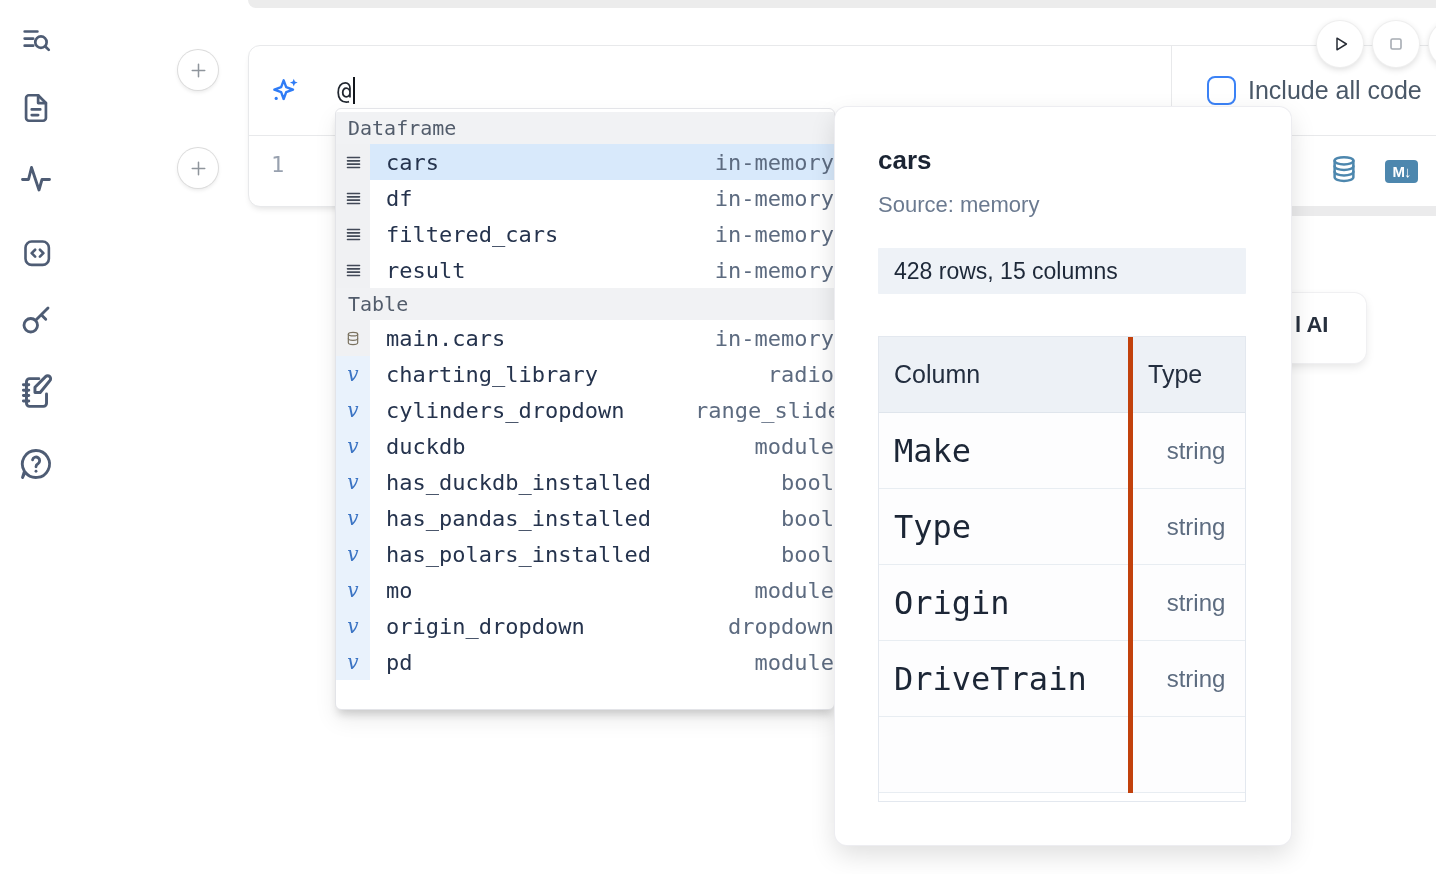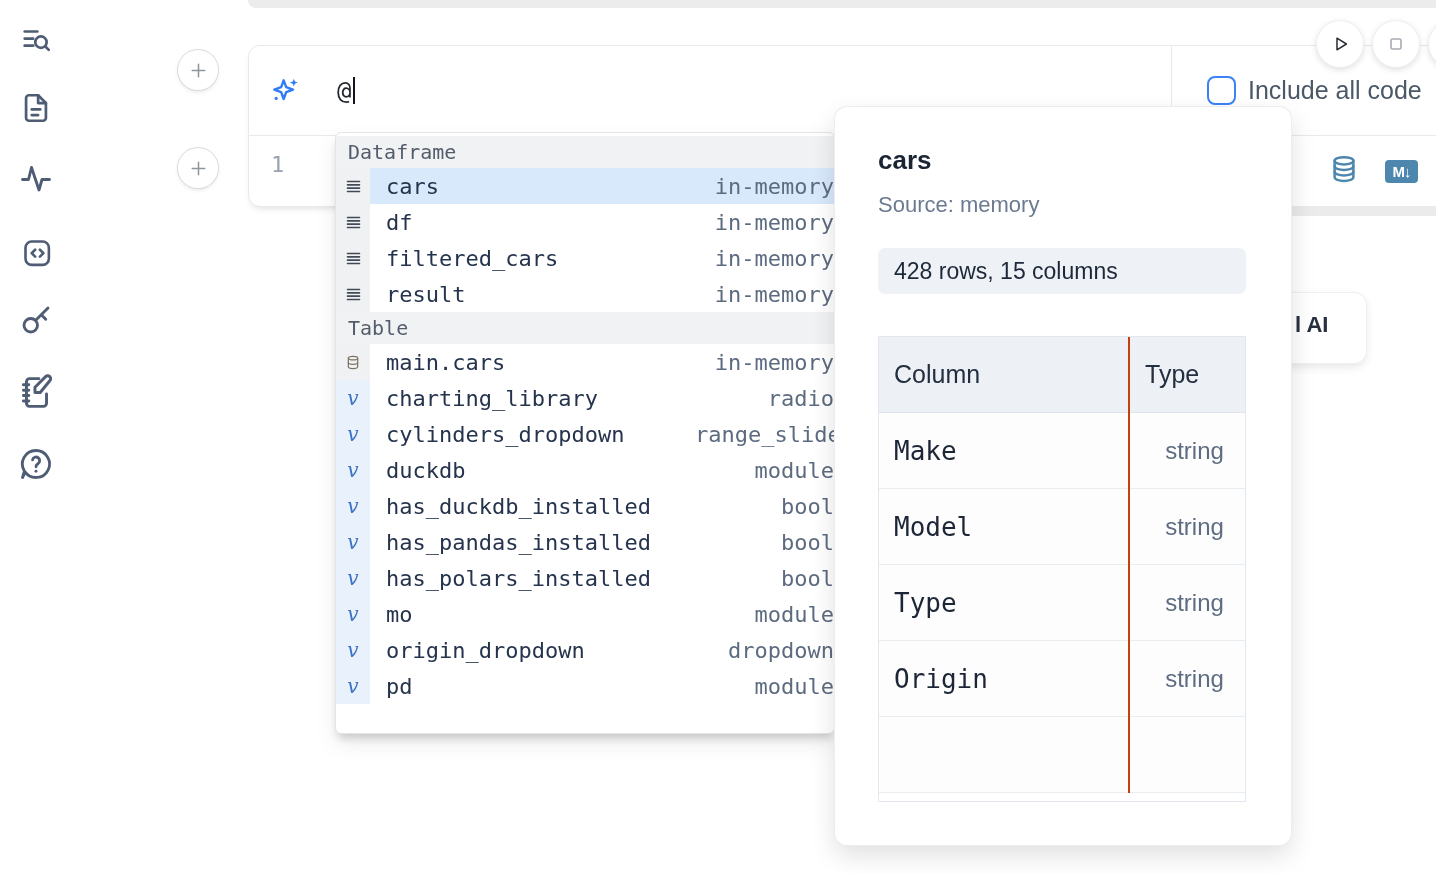--- a/index.html
+++ b/index.html
@@ -54,50 +54,50 @@
   .right-strip{position:absolute;left:1285px;top:206px;width:151px;height:10px;background:#ebebec;z-index:2;}
 
   
   .ai-card{position:absolute;left:1240px;top:293px;width:126px;height:70px;background:#fff;border-radius:12px;
            box-shadow:0 0 0 1px #f0f0f2,0 4px 10px rgba(0,0,0,.10);z-index:15;font-size:22px;font-weight:700;
            color:#27303e;padding:19px 0 0 55px;box-sizing:border-box;cursor:pointer;}
 
   
   .dropdown{position:absolute;left:335px;top:108px;width:500px;height:602px;background:#fff;
             border:1px solid #e3e4e8;border-radius:6px;overflow:hidden;z-index:40;box-sizing:border-box;
-            box-shadow:0 7px 9px -3px rgba(0,0,0,.16),0 10px 22px rgba(0,0,0,.08);padding-top:3px;margin-top:24px;}
+            box-shadow:0 7px 9px -3px rgba(0,0,0,.16),0 10px 22px rgba(0,0,0,.08);padding-top:3px;}
   .ac-header{height:32px;line-height:32px;background:#f1f2f4;color:#525c6b;font-size:20px;
              padding-left:12px;font-family:"DejaVu Sans Mono",monospace;}
   .ac-row{display:flex;height:36px;align-items:stretch;cursor:pointer;}
   .ac-gutter{width:34px;flex:none;background:#f0f1f3;display:flex;align-items:center;justify-content:center;}
   .ac-gutter.var{background:#e9f2fc;}
   .ac-gutter svg{stroke-linecap:round;}
   .vit{font-family:"DejaVu Serif",serif;font-style:italic;font-size:20px;color:#3b74c4;line-height:1;}
   .ac-main{flex:1;display:flex;align-items:center;min-width:0;}
   .ac-row.selected .ac-main{background:#d8e9fb;}
   .ac-name{font-family:"DejaVu Sans Mono",monospace;font-size:22px;color:#25334d;padding-left:16px;white-space:pre;}
   .ac-type{font-family:"DejaVu Sans Mono",monospace;font-size:22px;color:#5d6b80;margin-left:auto;
            white-space:pre;}
   .ac-row.clip-right .ac-type{padding-right:0;margin-right:-20px;}
 
   
   .panel{position:absolute;left:835px;top:107px;width:456px;height:738px;background:#fff;border-radius:12px;
          box-shadow:0 0 0 1px #ededf1,0 10px 26px rgba(0,0,0,.13);z-index:50;box-sizing:border-box;
          padding:38px 0 0 43px;}
   .p-title{font-size:26px;font-weight:700;color:#1b2433;}
   .p-source{margin-top:16px;font-size:22px;color:#6b7a90;}
-  .p-pill{margin-top:30px;width:368px;height:46px;background:#eef2f7;border-radius:7px;font-size:23px;
+  .p-pill{margin-top:30px;width:368px;height:46px;background:#eef2f7;border-radius:1px;font-size:23px;
           color:#1d2838;line-height:46px;padding-left:16px;box-sizing:border-box;}
   .tbl-wrap{margin-top:42px;width:368px;height:466px;border:1px solid #e3e8ef;overflow:hidden;box-sizing:border-box;}
   table.ptable{border-collapse:collapse;table-layout:fixed;width:366px;}
   .ptable th{background:#edf1f6;font-weight:400;text-align:left;font-size:25px;color:#232e3f;
              height:73px;padding-left:15px;border-bottom:1px solid #dfe5ec;}
-  .ptable th:first-child,.ptable td:first-child{width:233px;border-right:2px solid #c2410c;}
+  .ptable th:first-child,.ptable td:first-child{width:233px;border-right:5px solid #c2410c;}
   .ptable td{height:73px;padding-left:15px;border-bottom:1px solid #e8edf2;background:#fdfdfe;}
-  .ptable td.cname{font-family:"DejaVu Sans Mono",monospace;font-size:26px;color:#1c2636;}
+  .ptable td.cname{font-family:"DejaVu Sans Mono",monospace;font-size:32px;color:#1c2636;}
   .ptable td.ctype{font-size:24px;color:#5d6c80;text-align:center;}
 </style>
 </head>
 <body>
 
 <div class="top-strip"></div>
 
 <button class="sb sb1">
   <svg width="34" height="34" viewBox="0 0 24 24">
       <path d="M4 6h9M4 11h6M4 16h6"></path>
@@ -357,29 +357,29 @@
             <th>Column</th>
             <th>Type</th>
           </tr>
         </thead>
         <tbody>
           <tr>
             <td class="cname">Make</td>
             <td class="ctype">string</td>
           </tr>
           <tr>
-            <td class="cname">Model</td>
-            <td class="ctype">string</td>
-          </tr>
-          <tr>
             <td class="cname">Type</td>
             <td class="ctype">string</td>
           </tr>
           <tr>
             <td class="cname">Origin</td>
+            <td class="ctype">string</td>
+          </tr>
+          <tr>
+            <td class="cname">DriveTrain</td>
             <td class="ctype">string</td>
           </tr>
           <tr>
             <td class="cname"></td>
             <td class="ctype"></td>
           </tr>
         </tbody>
       </table>
   </div>
 </aside>

